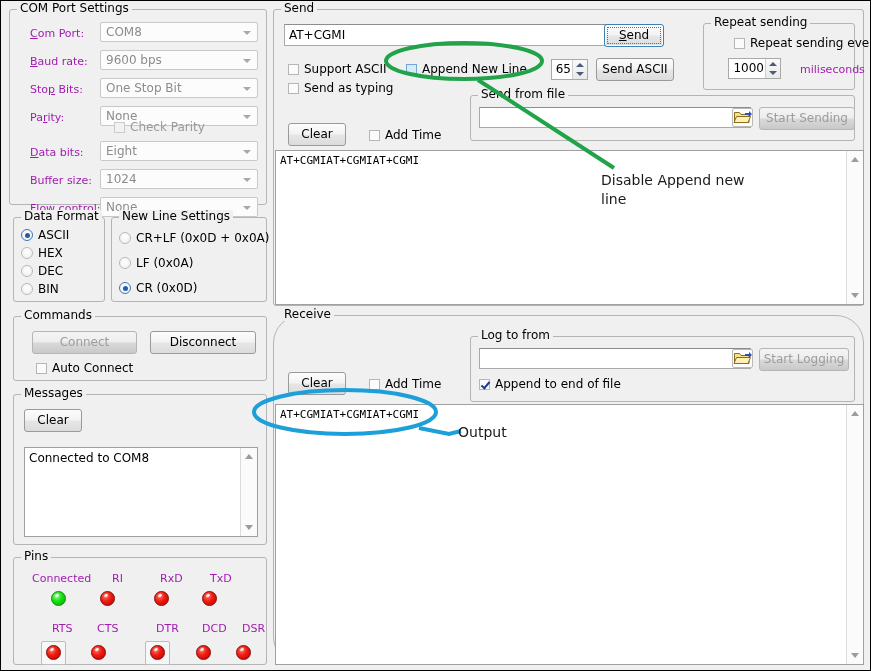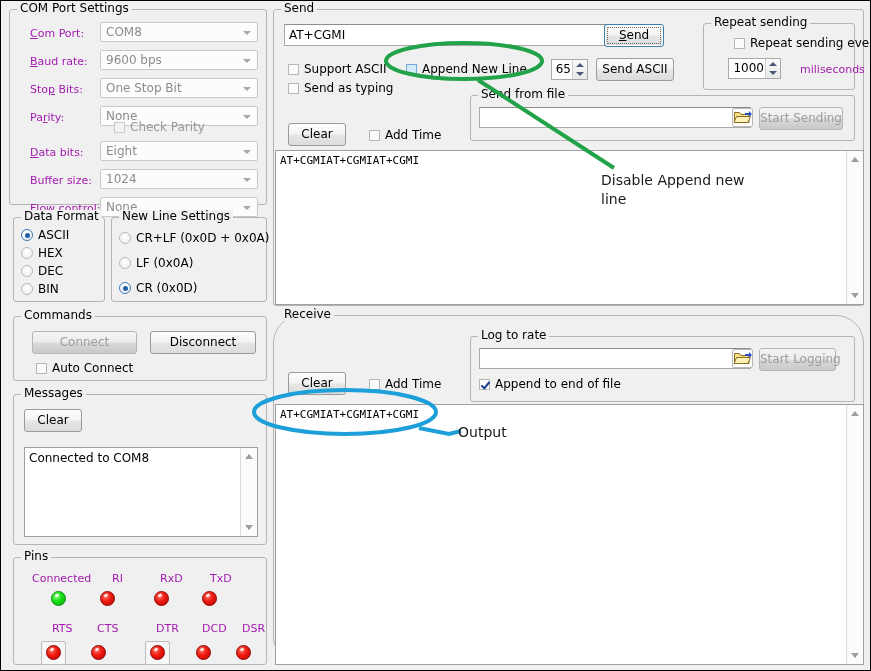--- a/index.html
+++ b/index.html
@@ -502,21 +502,21 @@
       <div class="tinput" style="left:8px; top:11px; width:272px; height:21px;">
         <span></span>
       </div>
       <div class="folderbtn" style="left:261px; top:12px;">
         <svg width="19" height="17" viewBox="0 0 19 17">
           <path d="M1.5 3.5 h5 l1.5 2 h8 v8 h-14.5 z" fill="#fbe08a" stroke="#8a6d1f" stroke-width="1"></path>
           <path d="M3.5 7.5 h14 l-2.5 6 h-14 z" fill="#fff0b8" stroke="#8a6d1f" stroke-width="1"></path>
           <path d="M12 4 l4 0 l0 -2 l3 3 l-3 3 l0 -2 l-4 0 z" fill="#2a4fbf"></path>
         </svg>
       </div>
-      <div class="btn disabled" style="left:288px; top:11px; width:84px;text-align:center;">
+      <div class="btn disabled" style="left:288px; top:11px; width:96px;text-align:center;">
         <span>Start Sending</span>
       </div>
     </div>
 
     <div class="area" style="left:1px; top:140px; width:589px; height:155px;">
       <div class="content">AT+CGMIAT+CGMIAT+CGMI</div>
       <div class="sbar">
         <span class="up"></span>
         <span class="down"></span>
       </div>
@@ -527,32 +527,32 @@
     <div class="gtitle">Receive</div>
 
     <div class="btn" style="left:14px; top:56px; width:58px;">
       <span>Clear</span>
     </div>
     <div class="cb" style="left:95px; top:61px;">
       <span class="box"></span><span>Add Time</span>
     </div>
 
     <div class="group" style="left:196px; top:20px; width:385px; height:66px;">
-      <div class="gtitle">Log to rate</div>
+      <div class="gtitle">Log to from</div>
       <div class="tinput" style="left:8px; top:11px; width:272px; height:21px;">
         <span></span>
       </div>
       <div class="folderbtn" style="left:261px; top:12px;">
         <svg width="19" height="17" viewBox="0 0 19 17">
           <path d="M1.5 3.5 h5 l1.5 2 h8 v8 h-14.5 z" fill="#fbe08a" stroke="#8a6d1f" stroke-width="1"></path>
           <path d="M3.5 7.5 h14 l-2.5 6 h-14 z" fill="#fff0b8" stroke="#8a6d1f" stroke-width="1"></path>
           <path d="M12 4 l4 0 l0 -2 l3 3 l-3 3 l0 -2 l-4 0 z" fill="#2a4fbf"></path>
         </svg>
       </div>
-      <div class="btn disabled" style="left:288px; top:11px; width:77px;">
+      <div class="btn disabled" style="left:288px; top:11px; width:90px;">
         <span>Start Logging</span>
       </div>
       <div class="cb checked" style="left:8px; top:40px;">
         <span class="box"></span><span>Append to end of file</span>
       </div>
     </div>
 
     <div class="area" style="left:1px; top:88px; width:589px; height:261px;">
       <div class="content">AT+CGMIAT+CGMIAT+CGMI</div>
       <div class="sbar">

